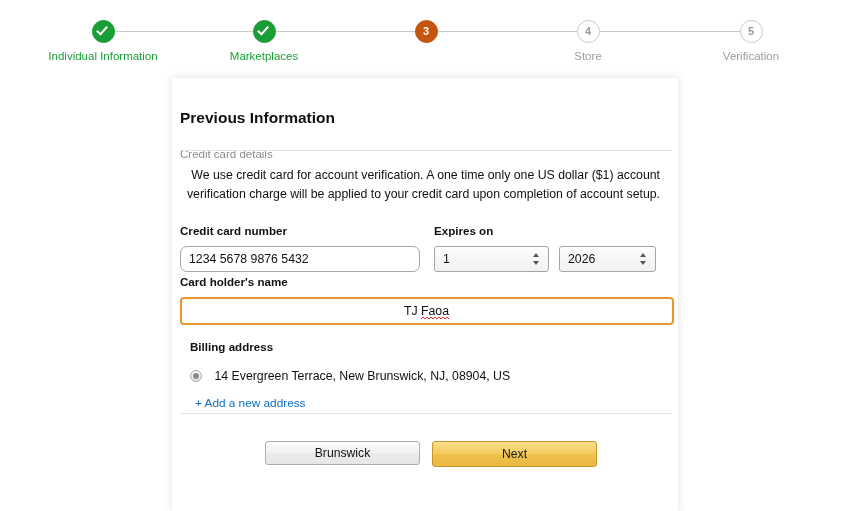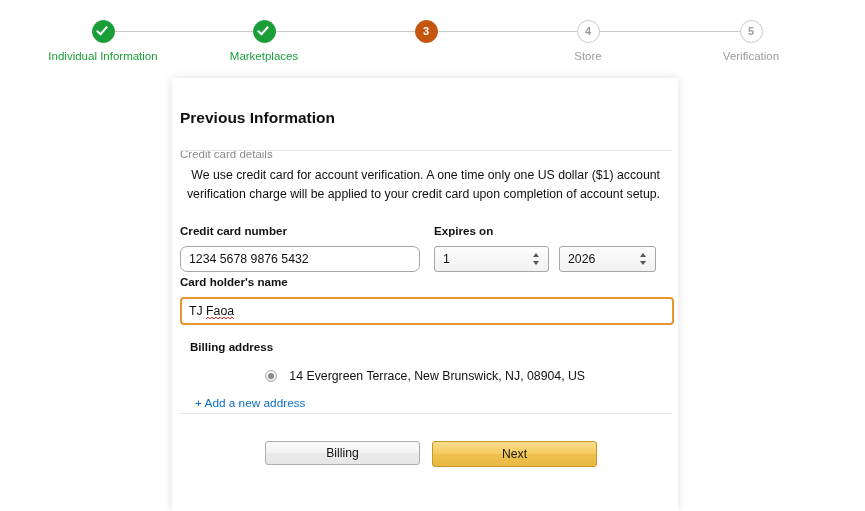--- a/index.html
+++ b/index.html
@@ -336,35 +336,35 @@
       <span class="sel-val">2026</span>
       <span class="sel-arrows">
         <span class="up"></span>
           <span class="dn"></span>
       </span>
     </div>
   </div>
 
   <div style="position:absolute; left:8px; top:197px; width:494px;">
     <div class="field-label">Card holder's name</div>
-    <div class="txt-input focused" style="margin-top:8px; width:494px; height:28px; line-height:24px; padding-left:7px;">
+    <div class="txt-input focused" style="margin-top:8px; width:494px; height:28px; line-height:24px; padding-left:7px;text-align:center;">
       <span>TJ </span><span class="misspell">Faoa</span>
     </div>
   </div>
 
   <div style="position:absolute; left:18px; top:262px; width:470px;">
     <div class="field-label">Billing address</div>
 
-    <div style="margin-top:12px;text-align:center;">
+    <div style="margin-top:12px;">
       <span class="radio">
         <span class="dot"></span>
       </span>
       <span class="addr-text" style="margin-left:8px;">14 Evergreen Terrace, New Brunswick, NJ, 08904, US</span>
     </div>
 
     <div class="add-link" style="margin-top:12px; margin-left:5px; display:inline-block;">+ Add a new address</div>
   </div>
 
   <div class="divider" style="left:8px; top:335px; width:492px;"></div>
 
-  <button class="btn btn-prev" style="position:absolute; left:93px; top:363px; width:155px; height:24px;">Billing</button>
+  <button class="btn btn-prev" style="position:absolute; left:93px; top:363px; width:155px; height:24px;">Brunswick</button>
   <button class="btn btn-next" style="position:absolute; left:260px; top:363px; width:165px; height:26px;">Next</button>
 </div>
 
 </body></html>

